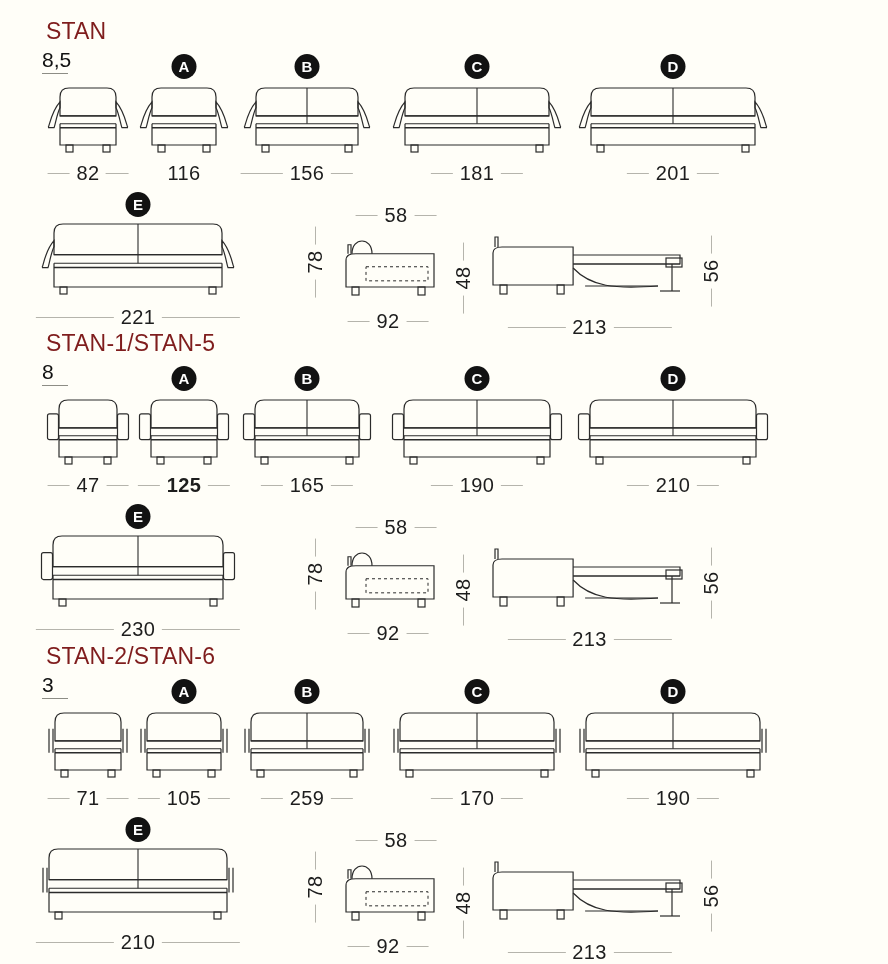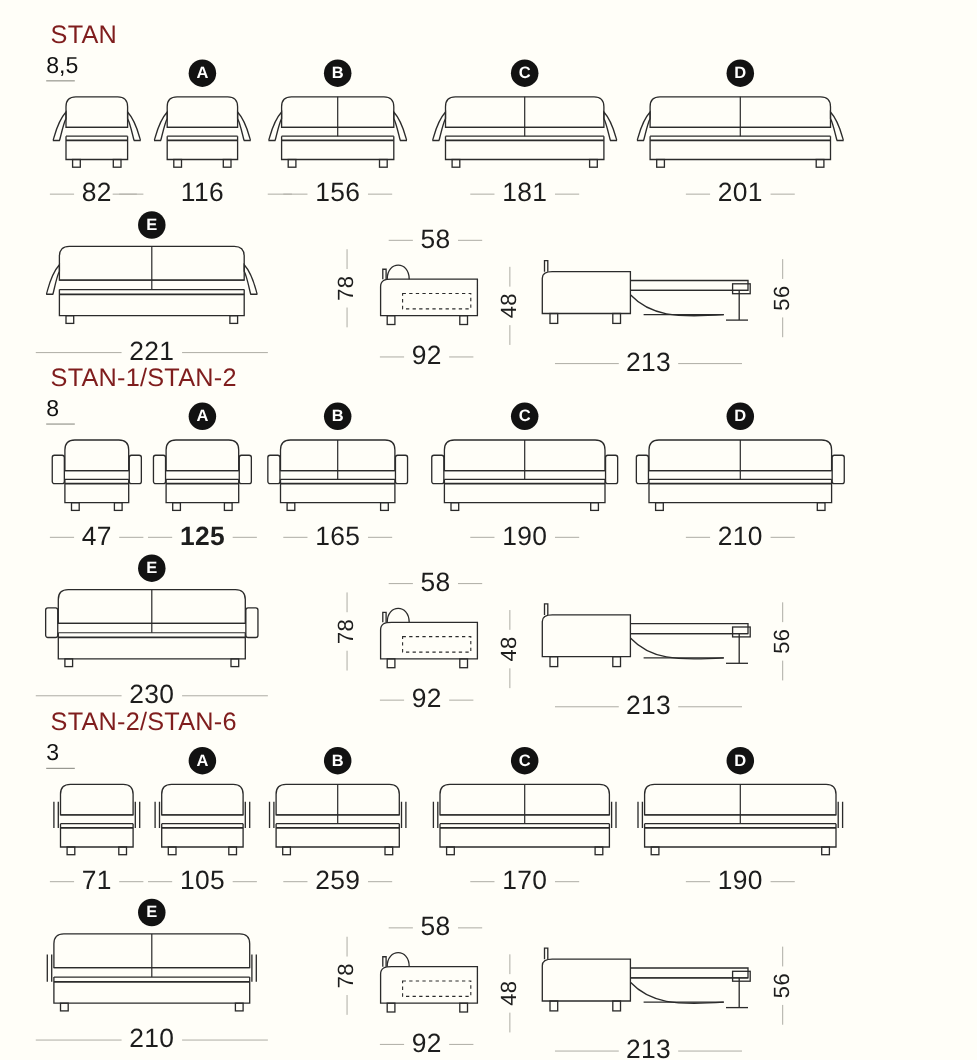--- a/index.html
+++ b/index.html
@@ -48,21 +48,21 @@
 
   
   .dim{
     position:absolute;
     display:flex;align-items:center;justify-content:center;
     gap:7px;
     transform:translateX(-50%);
     white-space:nowrap;
   }
   .dim .bar{height:1px;background:#b5b4ac;width:22px;flex:none;}
-  .dim .val{font-size:24px;color:#1d1d1d;letter-spacing:.3px;}
+  .dim .val{font-size:20px;color:#1d1d1d;letter-spacing:.3px;}
 
   
   .vdim{
     position:absolute;
     display:flex;flex-direction:column;align-items:center;justify-content:center;
     gap:6px;
     transform:translateY(-50%);
   }
   .vdim .bar{width:1px;background:#b5b4ac;height:18px;flex:none;}
   .vdim .val{
@@ -266,21 +266,21 @@
     <div class="dim" style="left:589.5px;top:316px;">
       <span class="bar" style="width:58px"></span>
       <span class="val">213</span>
       <span class="bar" style="width:58px"></span>
     </div>
     <div class="vdim" style="left:700px;top:271px;">
       <span class="bar"></span>
       <span class="val">56</span>
       <span class="bar"></span>
     </div>
-    <div class="section-title" style="left:46px;top:330px;">STAN-1/STAN-2</div>
+    <div class="section-title" style="left:46px;top:330px;">STAN-1/STAN-5</div>
     <div class="scale-mark" style="left:42px;top:360px;"><span>8</span><span class="rule"></span></div>
     <div class="fig" style="left:46px;top:394px;">
       <svg width="84" height="72" viewBox="0 0 84 72">
         <path fill="none" stroke="#2b2b2b" stroke-width="1.2" d="M13,33.839999999999996 L13,15 Q13,6 22,6
      L62,6 Q71,6 71,15 L71,33.839999999999996 Z"></path>
         <rect fill="none" stroke="#2b2b2b" stroke-width="1.2" x="1.5" y="19.839999999999996" width="11" height="25.880000000000003" rx="2"></rect>
         <rect fill="none" stroke="#2b2b2b" stroke-width="1.2" x="71.5" y="19.839999999999996" width="11" height="25.880000000000003" rx="2"></rect>
         <line fill="none" stroke="#2b2b2b" stroke-width="1.1" x1="13" y1="33.839999999999996" x2="71" y2="33.839999999999996"></line>
         <line fill="none" stroke="#2b2b2b" stroke-width="1.1" x1="13" y1="41.76" x2="71" y2="41.76"></line>
         <path fill="none" stroke="#2b2b2b" stroke-width="1.6" d="M13,45.72 L71,45.72"></path>

